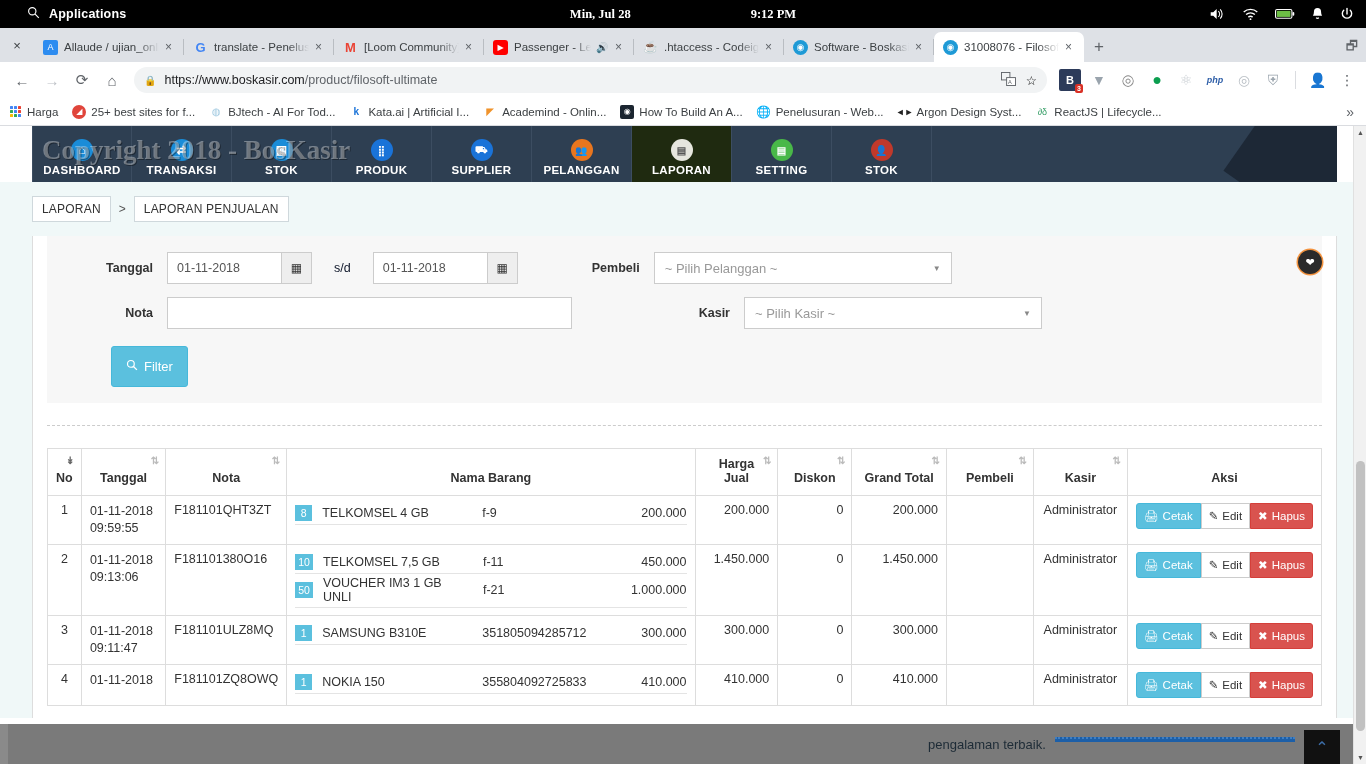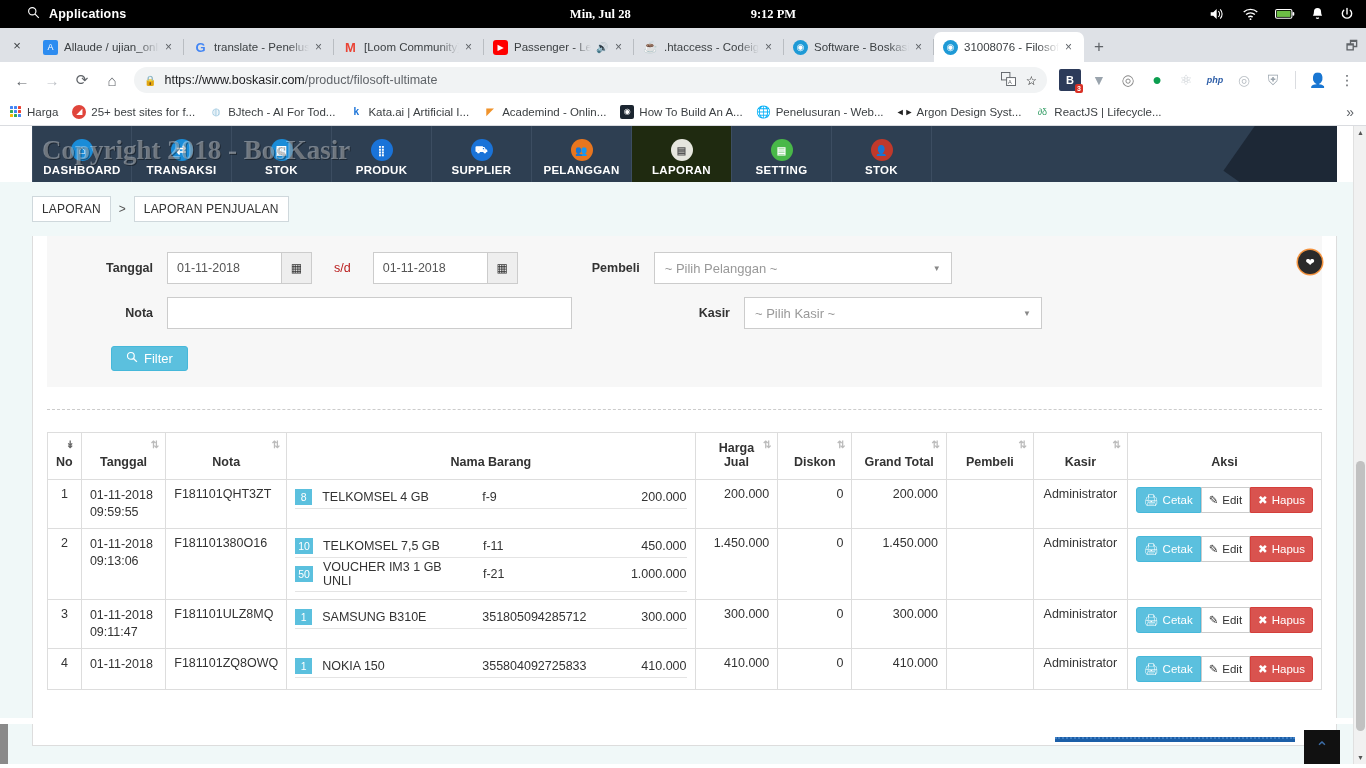--- a/index.html
+++ b/index.html
@@ -232,34 +232,34 @@
     height: 32px; border: 1px solid #ccc; background: #fff;
     padding: 0 9px; font-size: 12.5px; color: #555;
     display: flex; align-items: center;
   }
   .inp-date { width: 115px; }
   .inp-addon {
     width: 30px; height: 32px; border: 1px solid #ccc; border-left: none;
     background: #eee; display: flex; align-items: center; justify-content: center;
     font-size: 12px; color: #333;
   }
-  .sd-label { margin: 0 22px; font-size: 12.5px; color: #b91c1c; }
+  .sd-label { margin: 0 22px; font-size: 12.5px; color: #0f172a; }
   .inp-nota { width: 405px; }
   .sel {
     width: 298px; height: 32px; border: 1px solid #ccc; background: #fff;
     display: flex; align-items: center; padding: 0 10px;
     font-size: 13px; color: #999;
   }
   .sel-caret { margin-left: auto; font-size: 8px; color: #888; }
   .fcol-right { margin-left: 40px; display: flex; align-items: center; }
   .fcol-right .flabel { width: 96px; }
 
   .btn-filter {
     margin: 4px 0 0 54px; background: #5bc0de; color: #fff;
-    border: 1px solid #46b8da; padding: 4px 14px;
+    border: 1px solid #46b8da; padding: 12px 14px;
     font-size: 13px; display: inline-flex; align-items: center; gap: 6px;
     border-radius: 3px;
   }
   .divider { border-top: 1px dashed #ccc; margin: 22px 14px 0 14px; }
 
   
   .tablewrap { margin: 22px 14px 0 14px; }
   table.rpt { width: 100%; border-collapse: collapse; font-size: 12.5px; }
   table.rpt th {
     border: 1px solid #ddd; background: #fff;
@@ -859,20 +859,23 @@
                 </td>
               </tr>
 
             </tbody>
           </table>
         </div>
       </div>
     </div>
 
     <div class="white-strip"></div>
+    <div class="cookie-bar">
+      <span class="cookie-text">pengalaman terbaik.</span>
+    </div>
     <div class="left-edge"></div>
     <div class="cookie-btn"></div>
     <div class="backtotop">
       <span>⌃</span>
     </div>
   </div>
 
   <div class="scrollbar">
     <div class="sb-arrow" style="top:0;">▲</div>
     <div class="sb-thumb" style="top:335px;height:270px;"></div>

